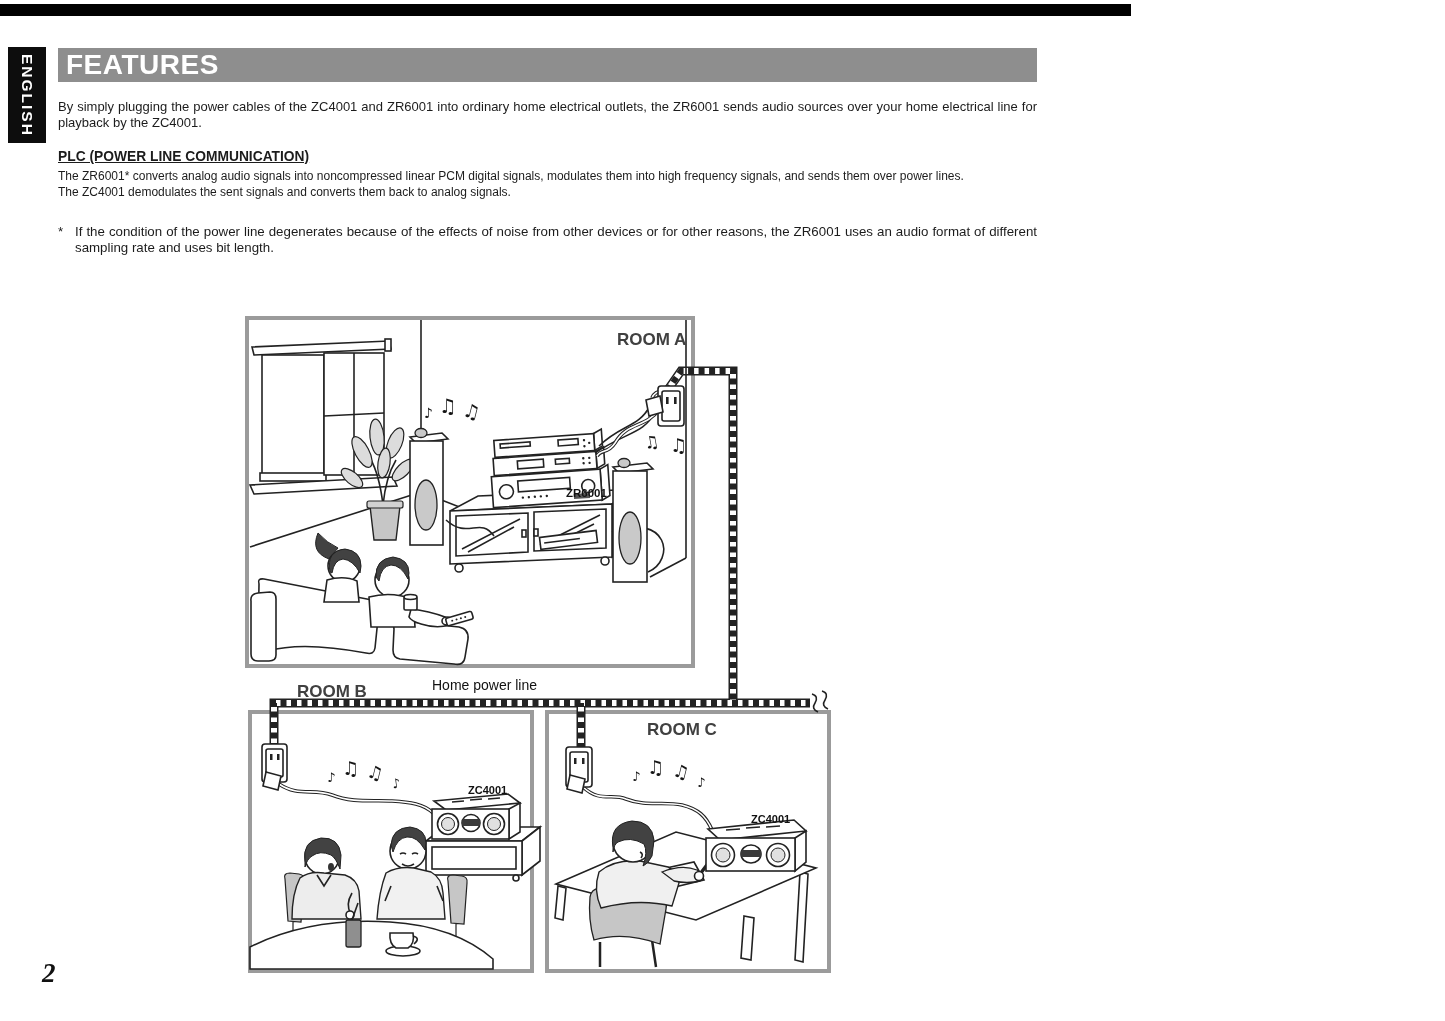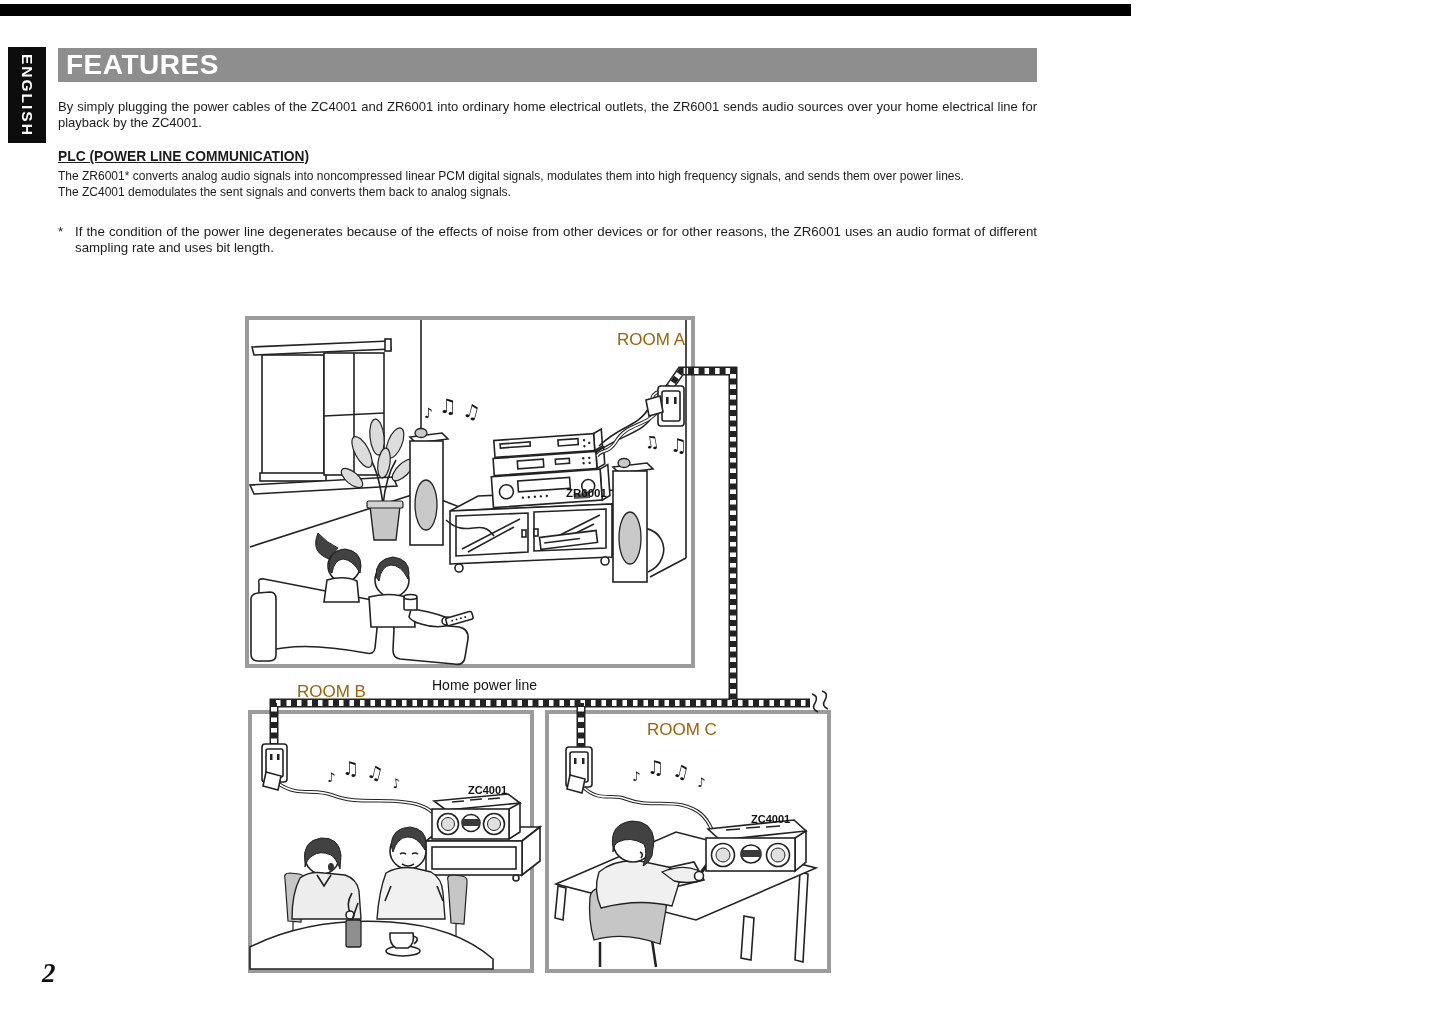--- a/index.html
+++ b/index.html
@@ -12,21 +12,21 @@
         writing-mode:vertical-rl;font-weight:bold;font-size:15.5px;letter-spacing:2px;}
   .features-bar{left:58px;top:48px;width:979px;height:34px;background:#8e8e8e;}
   .features-text{display:block;padding-left:8px;line-height:34px;color:#fff;
         font-weight:bold;font-size:28px;letter-spacing:.5px;}
   .intro{left:58px;top:99px;width:979px;font-size:13px;line-height:15.6px;text-align:justify;}
   .plc-heading{left:58px;top:149px;font-size:13.8px;font-weight:bold;text-decoration:underline;}
   .plc-body{left:58px;top:169px;width:979px;font-size:12px;line-height:15.6px;text-align:justify;}
   .footnote{left:58px;top:224px;width:979px;display:flex;font-size:13.3px;line-height:15.6px;}
   .fn-marker{width:17px;flex:0 0 17px;}
   .fn-text{flex:1;text-align:justify;}
-  .room-label{font-weight:normal;font-size:17px;color:#a16207;}
+  .room-label{font-weight:bold;font-size:17px;color:#404040;}
   .device-label{font-weight:bold;font-size:11px;color:#111;}
   .power-label{font-size:14px;color:#111;text-align:left;}
   .note{position:absolute;font-family:"DejaVu Sans", sans-serif;color:#151515;line-height:1;}
   .page-num{left:42px;top:958px;font-family:"Liberation Serif", serif;
         font-weight:bold;font-style:italic;font-size:27px;color:#111;}
   svg .s{fill:#fff;stroke:#222;stroke-width:1.6;}
   svg .ln{fill:none;stroke:#222;stroke-width:1.6;}
   svg .cord-o{fill:none;stroke:#222;stroke-width:3.6;}
   svg .cord-i{fill:none;stroke:#fff;stroke-width:1.6;}
   svg .hair{fill:#424242;stroke:#222;stroke-width:1;}

